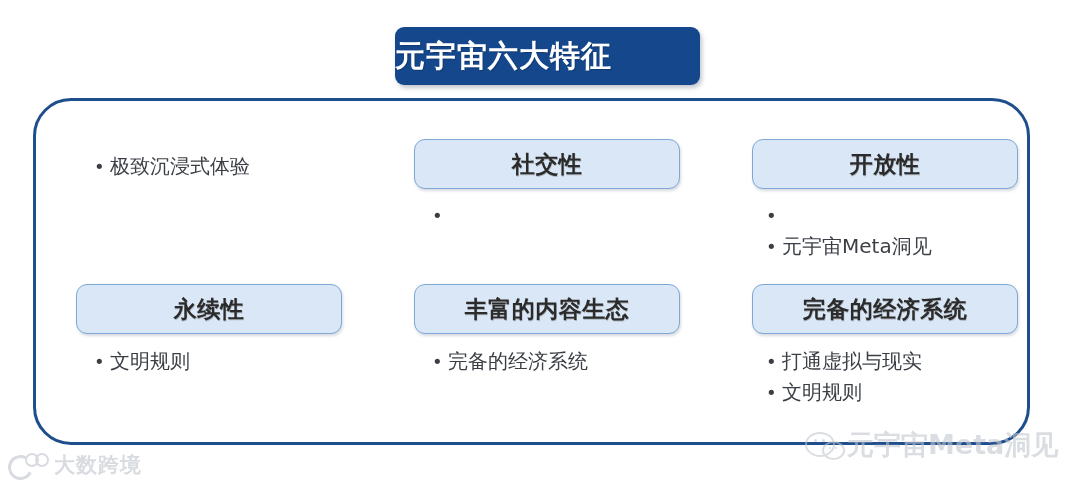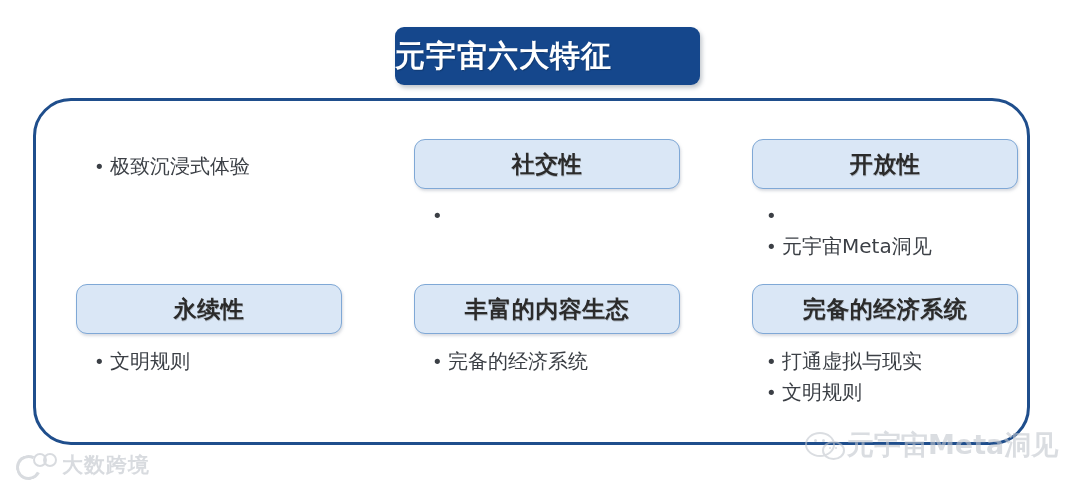--- a/index.html
+++ b/index.html
@@ -115,21 +115,21 @@
     font-size: 18px;
     line-height: 30px;
   }
   .bullet-text {
     line-height: 30px;
   }
 
   
   .wm-left {
     position: absolute;
-    left: 16px;
+    left: 8px;
     top: 452px;
     display: flex;
     align-items: center;
     opacity: 0.55;
   }
   .wm-left .wm-mark {
     position: relative;
     width: 40px;
     height: 26px;
     flex: 0 0 40px;

